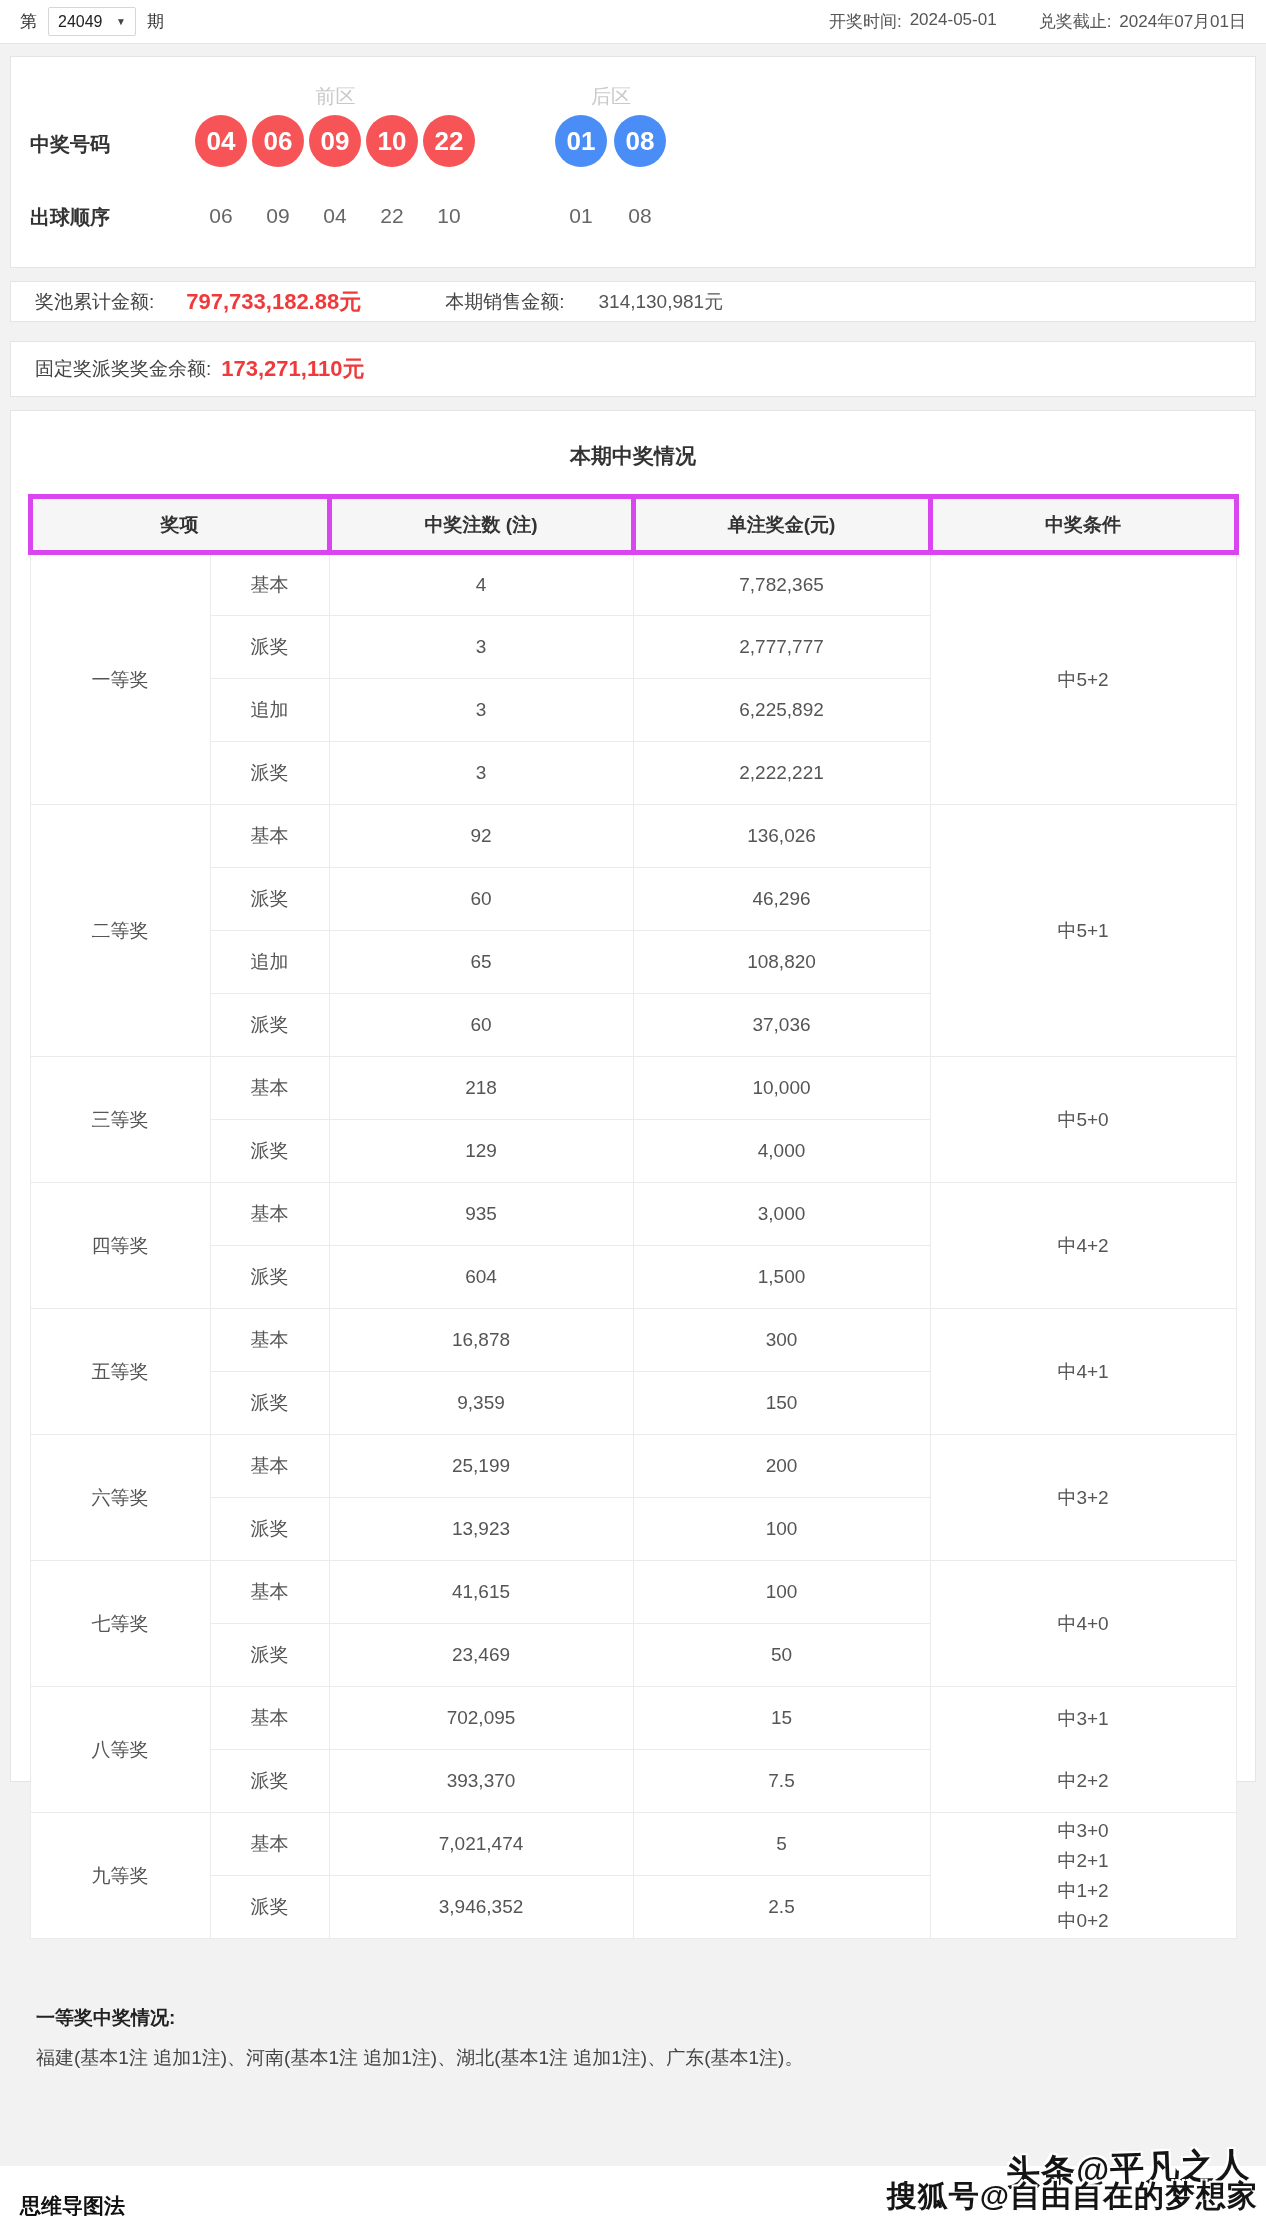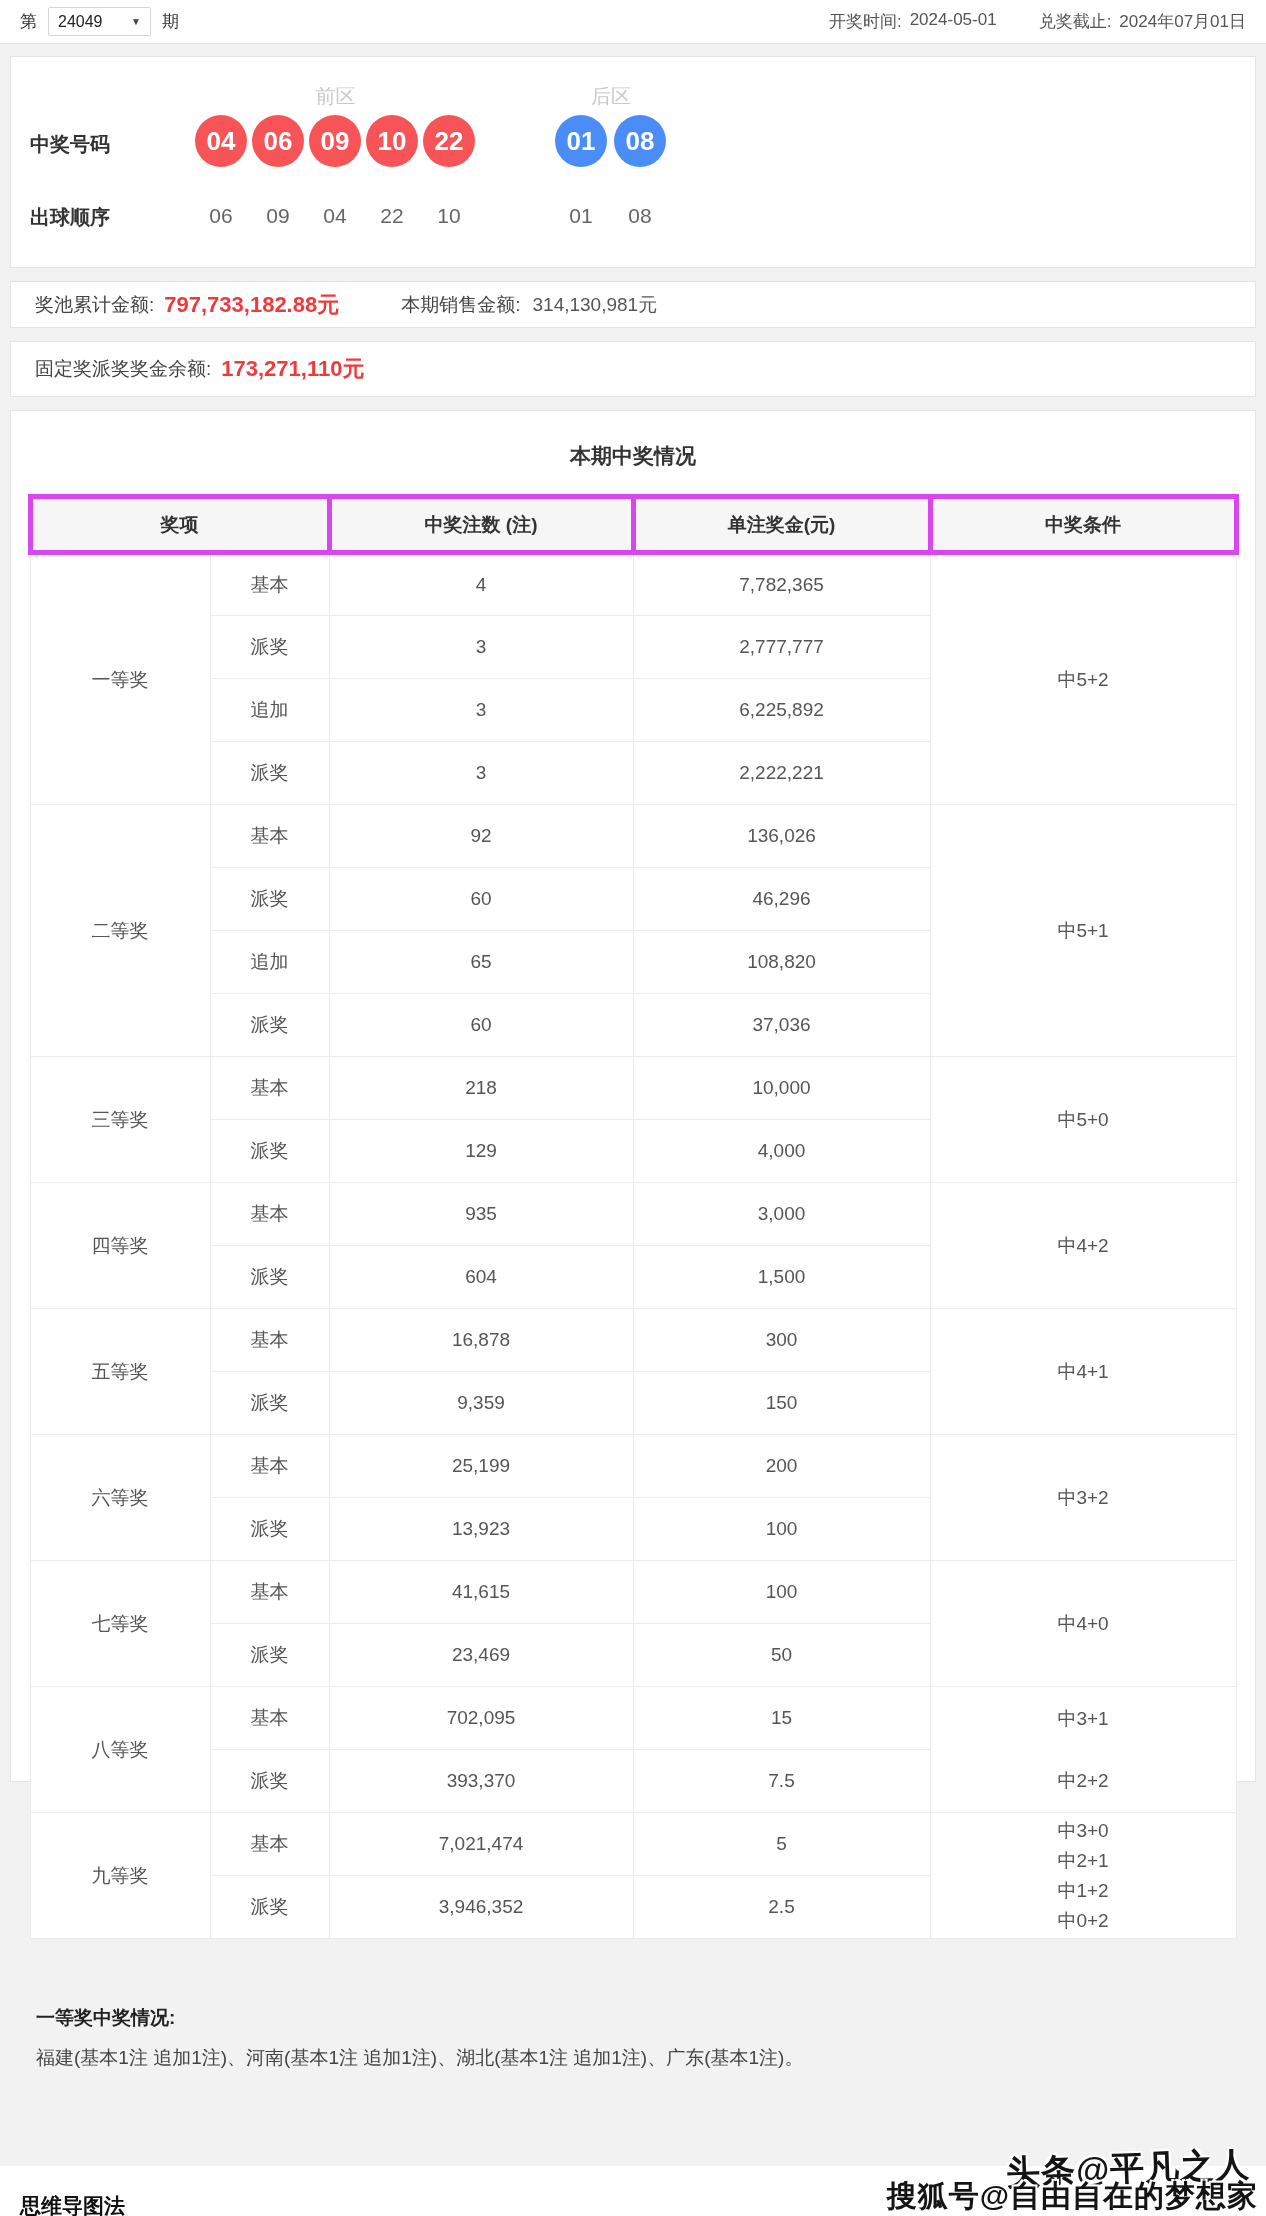--- a/index.html
+++ b/index.html
@@ -11,21 +11,21 @@
   }
   .card { background:#fff; border:1px solid #e4e4e4; position:absolute; left:10px; width:1246px; }
 
   
   .topbar {
     position:absolute; top:0; left:0; width:1266px; height:44px; background:#fff;
     border-bottom:1px solid #e6e6e6; display:flex; align-items:center; padding:0 20px;
     font-size:17px; color:#333; z-index:2;
   }
   .period-select {
-    width:103px; height:29px; border:1px solid #d6d6d6; border-radius:2px; background:#fff;
+    width:88px; height:29px; border:1px solid #d6d6d6; border-radius:2px; background:#fff;
     display:flex; align-items:center; justify-content:space-between;
     padding:0 9px; margin:0 11px; font-size:16px; color:#222; cursor:pointer;
   }
   .caret { font-size:10px; color:#444; line-height:1; }
   .topbar-right { margin-left:auto; display:flex; gap:42px; color:#555; font-size:17px;text-align:center; }
   .kv { display:flex; gap:8px; }
 
   
   .numbers-card { top:56px; height:212px; }
   .zone-label { position:absolute; top:26px; font-size:20px; color:#c9c9c9; text-align:center; }
@@ -41,21 +41,21 @@
     font-size:26px; font-weight:bold;
   }
   .ball-front { background:#f65456; }
   .ball-back  { background:#4b8df6; }
   .order-row { position:absolute; top:147px; display:flex; font-size:21px; color:#666; }
   .order-front { left:184px; gap:5px; }
   .order-back  { left:544px; gap:7px; }
   .order-row span { width:52px; text-align:center; }
 
   
-  .jackpot-card { top:281px; height:47px; display:flex; align-items:center; padding:0 24px; }
+  .jackpot-card { top:281px; height:41px; display:flex; align-items:center; padding:0 24px;gap:22px; }
   .fixed-card   { top:341px; height:56px; display:flex; align-items:center; padding:0 24px; }
   .money-label { font-size:19px; color:#444; }
   .money-red { font-size:22px; font-weight:bold; color:#f0393b; margin-left:10px; }
   .sales-label { margin-left:62px; }
   .money-gray { font-size:19px; color:#555; margin-left:12px; }
 
   
   .table-card { top:410px; height:1372px; }
   .table-title { text-align:center; padding-top:31px; font-size:21px; font-weight:bold; color:#333; }
   table.prize { border-collapse:collapse; margin:24px auto 0; width:1206px; table-layout:fixed; }

